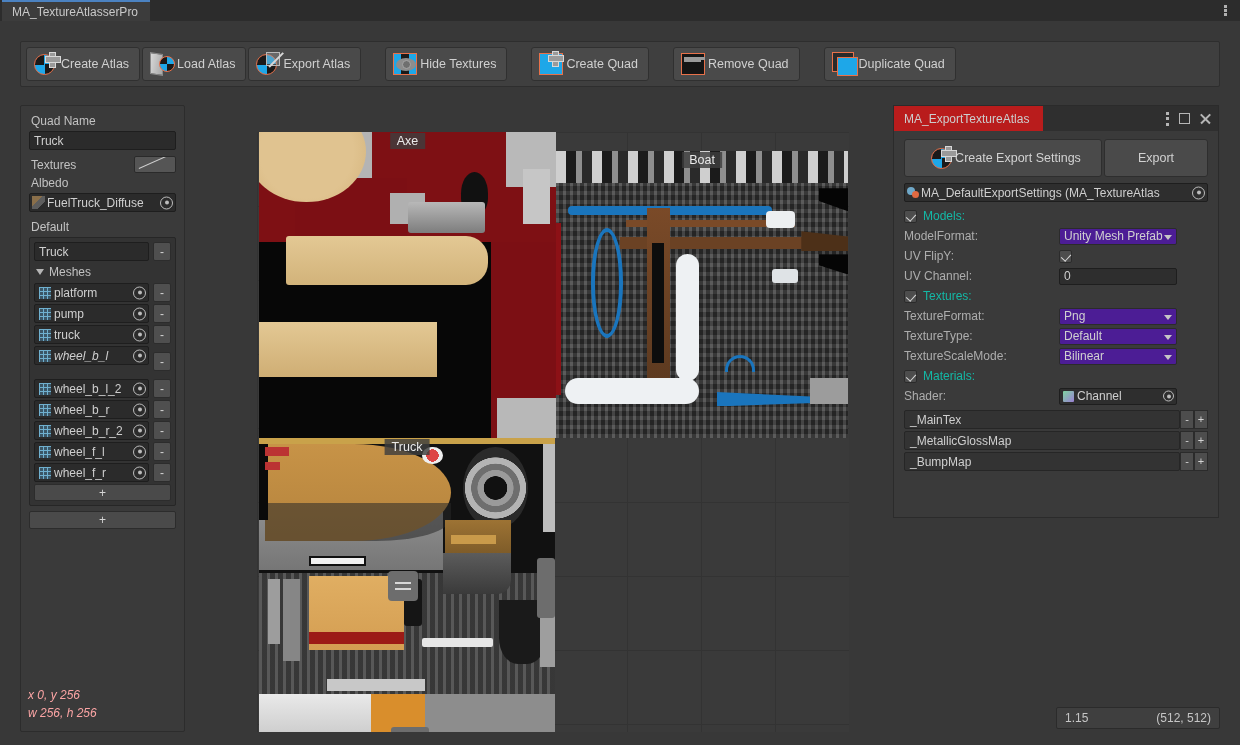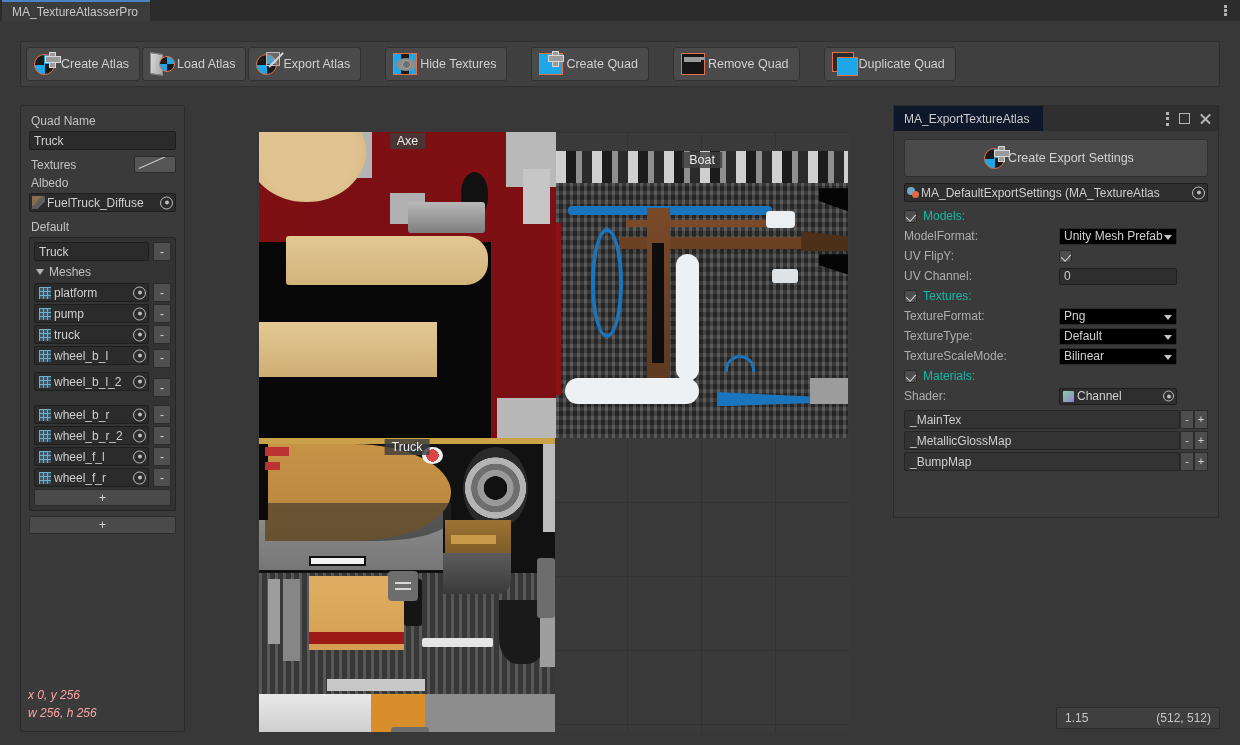--- a/index.html
+++ b/index.html
@@ -304,21 +304,21 @@
   .tk-gray-box  { position: absolute; right: 0; top: 52%; width: 5%; height: 26%; background: #9e9e9e; }
 
   
   .right-panel {
     position: absolute; left: 893px; top: 105px; width: 326px; height: 413px;
     background: #3a3a3a; border: 1px solid #2b2b2b;
   }
   .rp-titlebar { position: relative; height: 25px; background: #2f2f2f; }
   .rp-tab {
     position: absolute; left: 0; top: 0; height: 25px; padding: 0 14px 0 10px;
-    background: #0f172a; display: flex; align-items: center; font-size: 12px; color: #cdcdcd;
+    background: #b91c1c; display: flex; align-items: center; font-size: 12px; color: #cdcdcd;
   }
   .rp-ctrls { position: absolute; right: 7px; top: 0; height: 25px; display: flex; align-items: center; gap: 9px; }
   .kebab { width: 4px; height: 14px; display: flex; flex-direction: column; justify-content: space-between; }
   .kebab i { display: block; width: 3px; height: 3px; background: #b6b6b6; }
   .maxbox { width: 11px; height: 11px; border: 1.4px solid #b6b6b6; }
   .closex { position: relative; width: 12px; height: 12px; }
   .closex::before, .closex::after { content: ""; position: absolute; left: 0; top: 5px; width: 13px; height: 1.6px; background: #b6b6b6; }
   .closex::before { transform: rotate(45deg); }
   .closex::after  { transform: rotate(-45deg); }
 
@@ -346,21 +346,21 @@
   .plabel.w { width: 155px; }
   .pcheck { width: 13px; height: 13px; background: #4d4d4d; border: 1px solid #2b2b2b; border-radius: 2px;
             position: relative; flex: 0 0 13px; }
   .pcheck.on::after {
     content: ""; position: absolute; left: 3px; top: 1px; width: 5px; height: 8px;
     border: solid #d7d7d7; border-width: 0 1.8px 1.8px 0; transform: rotate(42deg);
   }
   .section-hdr { display: flex; align-items: center; gap: 6px; height: 20px; }
   .section-hdr .plabel { color: #14b8a6; }
   .pdrop {
-    width: 118px; height: 17px; background: #000000; border: 1px solid #2b2b2b; border-radius: 2px;
+    width: 118px; height: 17px; background: #4c1d95; border: 1px solid #2b2b2b; border-radius: 2px;
     display: flex; align-items: center; padding: 0 4px; font-size: 12px; color: #d0d0d0;
     position: relative; overflow: hidden;
   }
   .pdrop .caret { position: absolute; right: 4px; top: 6px; width: 0; height: 0;
                   border-left: 4px solid transparent; border-right: 4px solid transparent; border-top: 5px solid #c6c6c6; }
   .pdrop .dtxt { white-space: nowrap; overflow: hidden; padding-right: 10px; }
   .pinput { width: 118px; height: 17px; background: #2e2e2e; border: 1px solid #1e1e1e; border-radius: 2px;
             display: flex; align-items: center; padding: 0 4px; font-size: 12px; color: #cfcfcf; }
   .pobj { width: 118px; height: 17px; background: #2e2e2e; border: 1px solid #1e1e1e; border-radius: 2px;
           display: flex; align-items: center; padding: 0 3px; font-size: 12px; color: #cfcfcf; position: relative; }
@@ -528,29 +528,29 @@
           </div>
           <div class="mesh-row">
             <div class="obj-field" style="margin-bottom:0;">
               <span class="thumb-mesh"></span>
               <span>truck</span>
               <span class="obj-sel"></span>
             </div>
             <div class="minus-btn">-</div>
           </div>
           <div class="mesh-row">
-            <div class="obj-field" style="margin-bottom:5px;">
+            <div class="obj-field" style="margin-bottom:12px;font-style:italic;">
               <span class="thumb-mesh"></span>
               <span>wheel_b_l</span>
               <span class="obj-sel"></span>
             </div>
             <div class="minus-btn">-</div>
           </div>
           <div class="mesh-row">
-            <div class="obj-field" style="margin-bottom:12px;">
+            <div class="obj-field" style="margin-bottom:0;">
               <span class="thumb-mesh"></span>
               <span>wheel_b_l_2</span>
               <span class="obj-sel"></span>
             </div>
             <div class="minus-btn">-</div>
           </div>
           <div class="mesh-row">
             <div class="obj-field" style="margin-bottom:0;">
               <span class="thumb-mesh"></span>
               <span>wheel_b_r</span>
@@ -705,20 +705,23 @@
 
     <div class="rp-body">
       <div class="rp-btnrow">
         <div class="rp-bigbtn left">
           <span class="tb-ico" style="margin-right:0;">
             <span class="ico-pie" style="position:absolute;left:2px;top:3px;width:21px;height:21px;"></span>
             <span class="ico-plus-ov"></span>
           </span>
           <span>Create Export Settings</span>
         </div>
+        <div class="rp-bigbtn right">
+          <span>Export</span>
+        </div>
       </div>
 
       <div class="rp-objfield">
         <span class="ico-settings">
           <span class="c1"></span>
             <span class="c2"></span>
         </span>
         <span class="txt">MA_DefaultExportSettings (MA_TextureAtlas</span>
         <span class="obj-sel"></span>
       </div>

